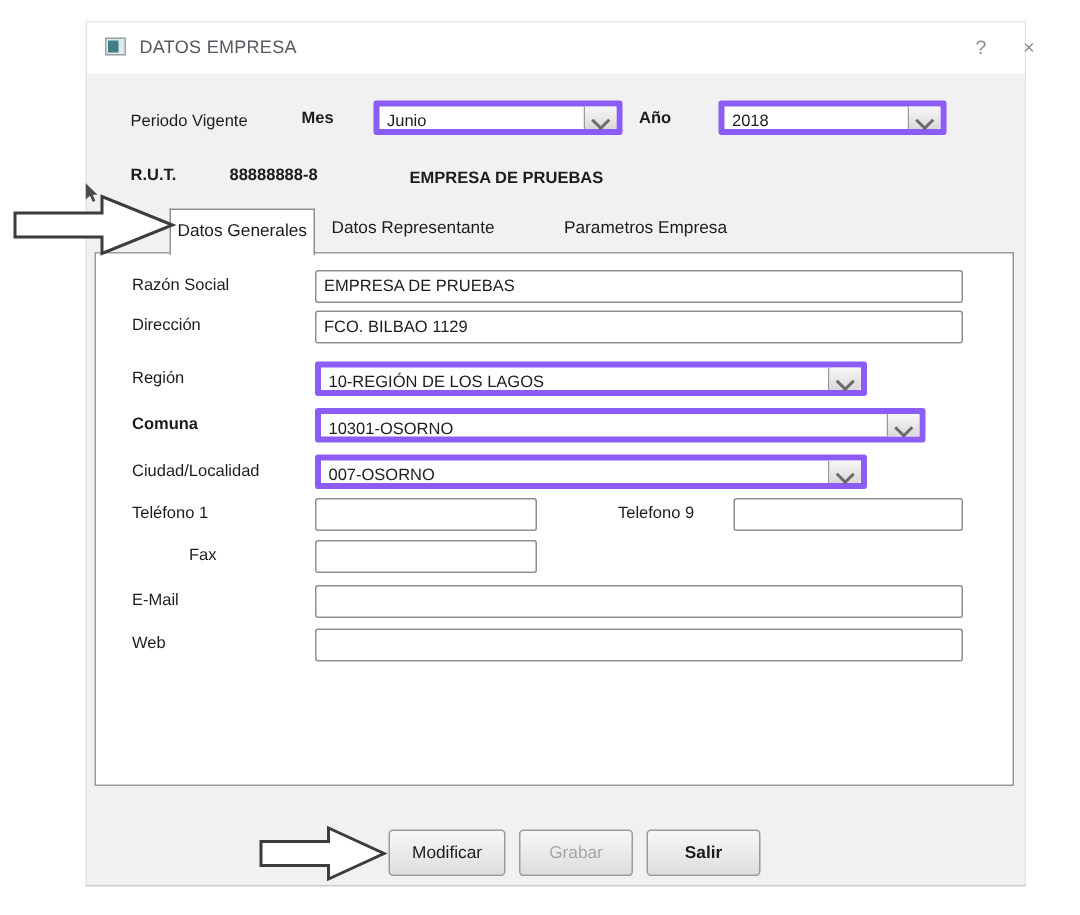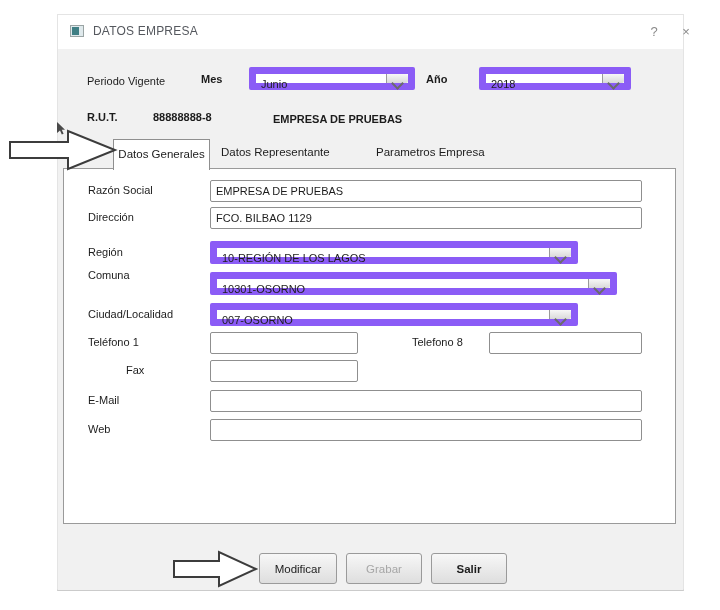--- a/index.html
+++ b/index.html
@@ -21,21 +21,21 @@
     font-size:13px; color:#8a8a8a; line-height:20px; cursor:default; }
   .body { position:absolute; left:0; top:34px; width:100%; height:541px; background:#f1f1f1; }
   .lbl { position:absolute; font-size:11px; color:#1c1c1c; white-space:nowrap; }
   .bold { font-weight:bold; }
   .tbox {
     position:absolute; height:22px; box-sizing:border-box; border:1px solid #8f8f8f;
     border-radius:2px; background:#ffffff; font-family:"Liberation Sans", sans-serif;
     font-size:11px; color:#1c1c1c; padding:0 5px; outline:none;
   }
   .combo {
-    position:absolute; height:23px; box-sizing:border-box; border:7px solid #8b5cf6;
+    position:absolute; height:23px; box-sizing:border-box; border:4px solid #8b5cf6;
     border-radius:2px; background:#ffffff; cursor:default;
   }
   .combo .val { position:absolute; left:5px; top:4px; font-size:11px; white-space:nowrap; }
   .combo .drop {
     position:absolute; right:0; top:0; width:22px; height:100%; box-sizing:border-box;
     border-left:1px solid #9a9a9a; border-radius:0 2px 2px 0;
     background:linear-gradient(#f7f7f7,#d9d9d9);
   }
   .chev {
     position:absolute; left:6px; top:7px; width:7px; height:7px;
@@ -112,39 +112,39 @@
       <input class="tbox" style="left: 146px; top: 38px; width: 432px;" value="FCO. BILBAO 1129">
 
       <div class="lbl" style="left:24px; top:77px;">Región</div>
       <div class="combo" style="left:146px; top:72px; width:368px;">
         <span class="val">10-REGIÓN DE LOS LAGOS</span>
         <span class="drop">
             <i class="chev"></i>
           </span>
       </div>
 
-      <div class="lbl" style="left:24px; top:100px;">Comuna</div>
+      <div class="lbl" style="left:24px; top:108px;font-weight:bold;">Comuna</div>
       <div class="combo" style="left:146px; top:103px; width:407px;">
         <span class="val">10301-OSORNO</span>
         <span class="drop">
             <i class="chev"></i>
           </span>
       </div>
 
       <div class="lbl" style="left:24px; top:139px;">Ciudad/Localidad</div>
       <div class="combo" style="left:146px; top:134px; width:368px;">
         <span class="val">007-OSORNO</span>
         <span class="drop">
             <i class="chev"></i>
           </span>
       </div>
 
       <div class="lbl" style="left:24px; top:167px;">Teléfono 1</div>
       <input class="tbox" style="left: 146px; top: 163px; width: 148px;" value="">
-      <div class="lbl" style="left:348px; top:167px;">Telefono 8</div>
+      <div class="lbl" style="left:348px; top:167px;">Telefono 9</div>
       <input class="tbox" style="left: 425px; top: 163px; width: 153px;" value="">
 
       <div class="lbl" style="left:24px; top:195px;padding-left:38px;">Fax</div>
       <input class="tbox" style="left: 146px; top: 191px; width: 148px;" value="">
 
       <div class="lbl" style="left:24px; top:225px;">E-Mail</div>
       <input class="tbox" style="left: 146px; top: 221px; width: 432px;" value="">
 
       <div class="lbl" style="left:24px; top:254px;">Web</div>
       <input class="tbox" style="left: 146px; top: 250px; width: 432px;" value="">

